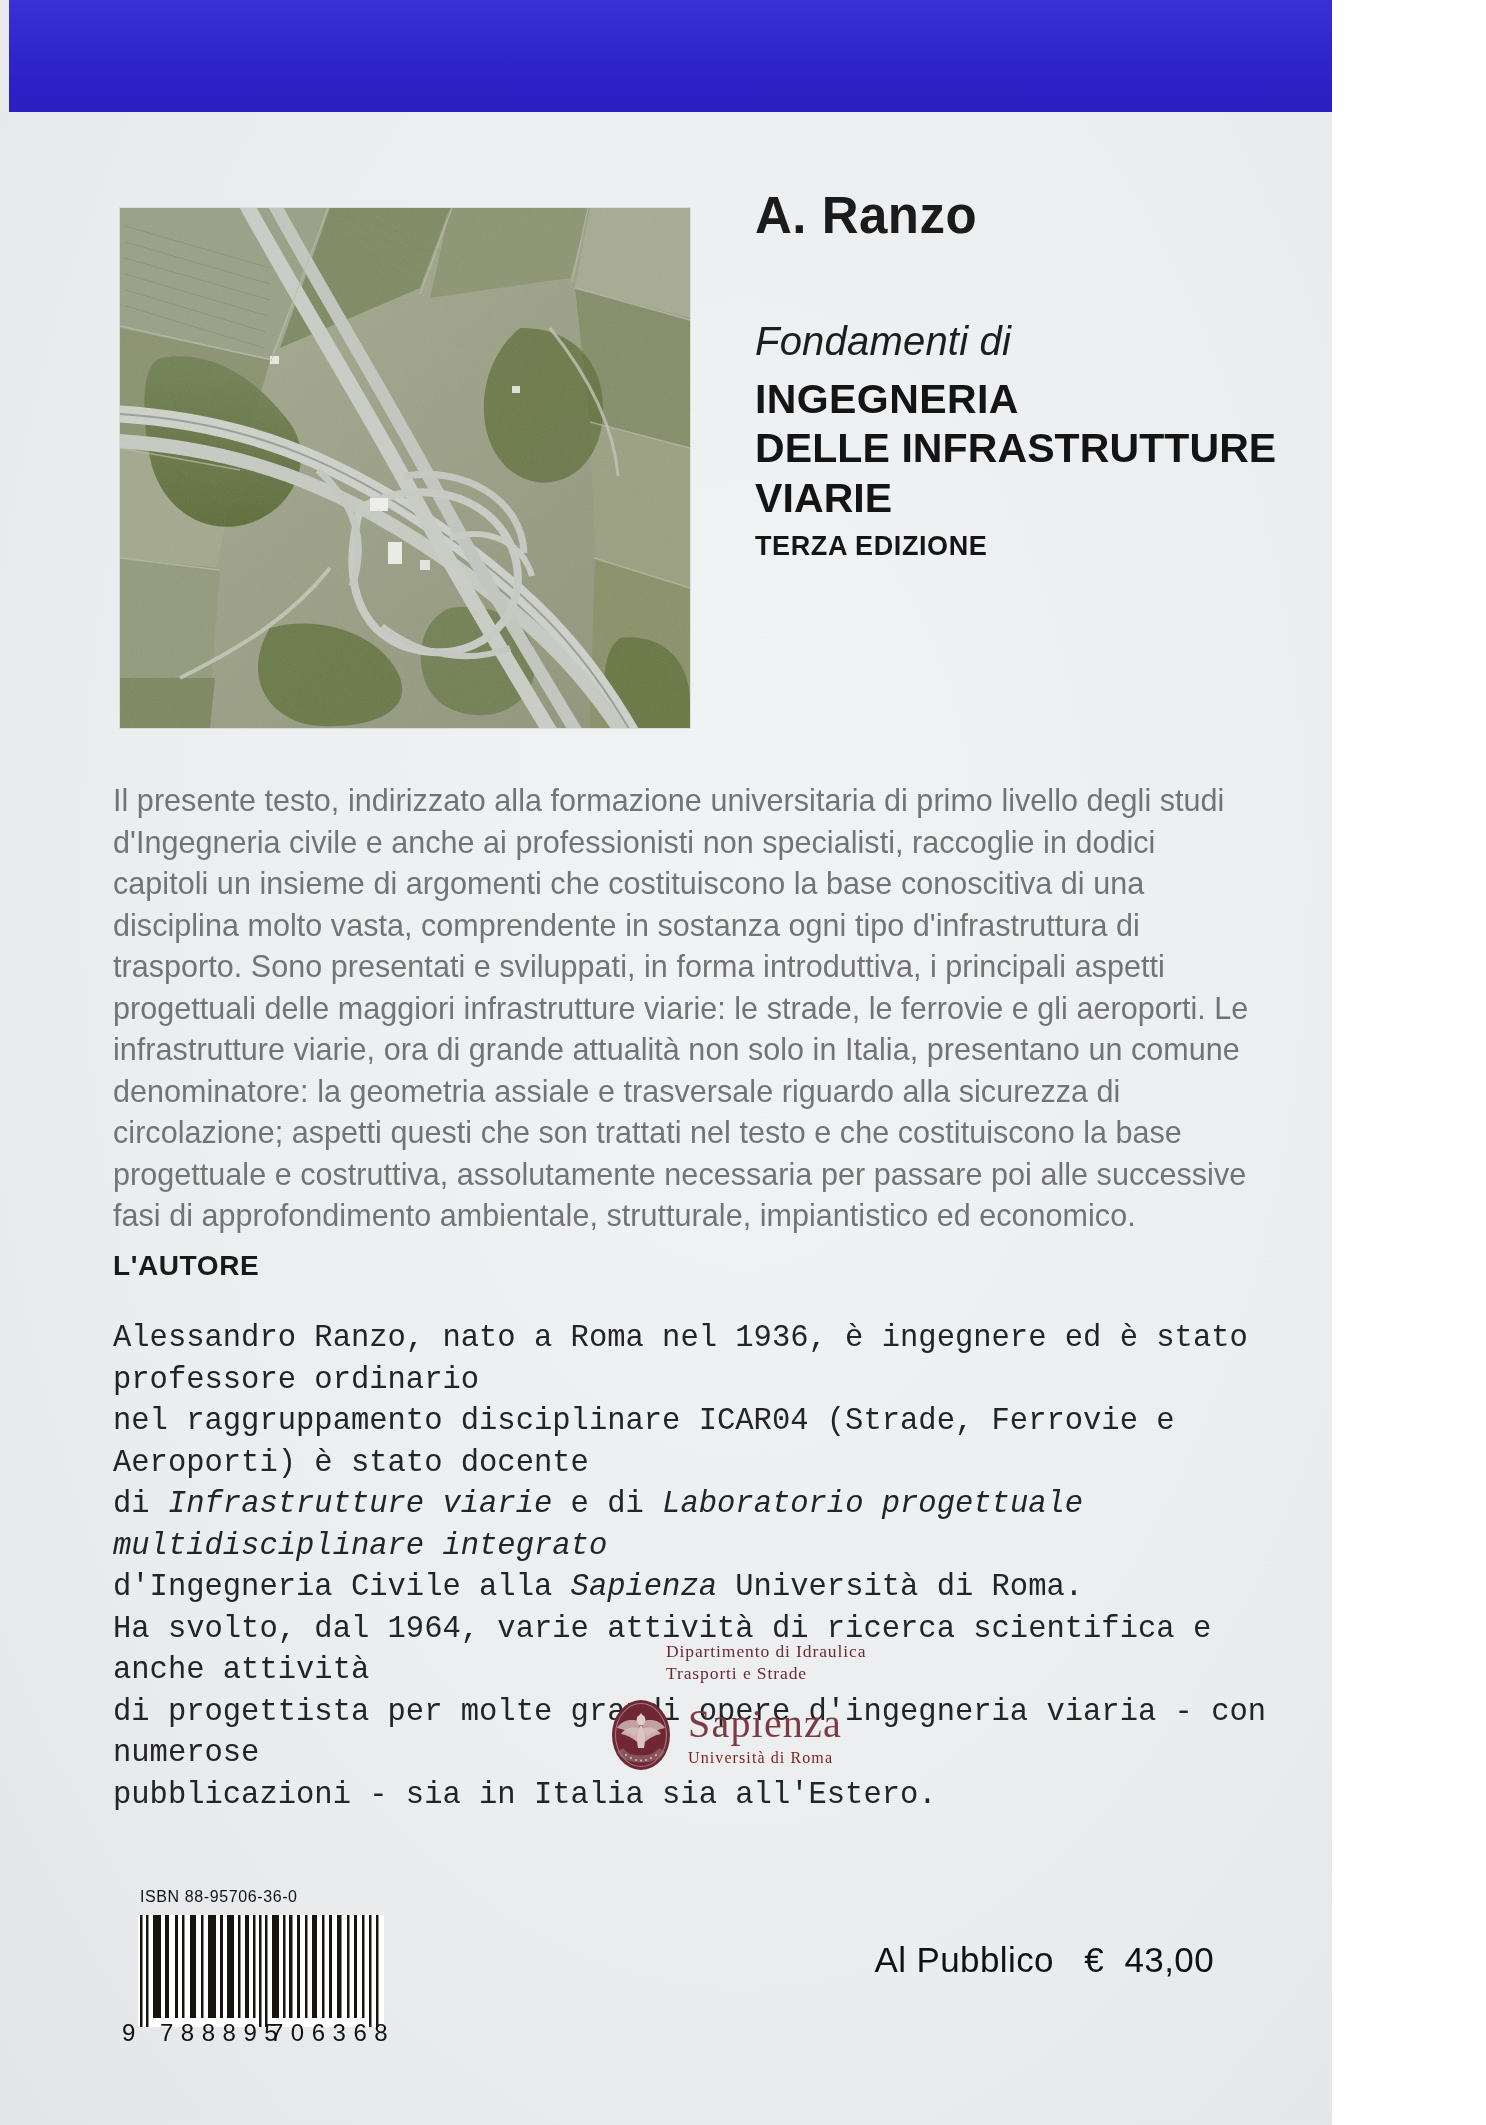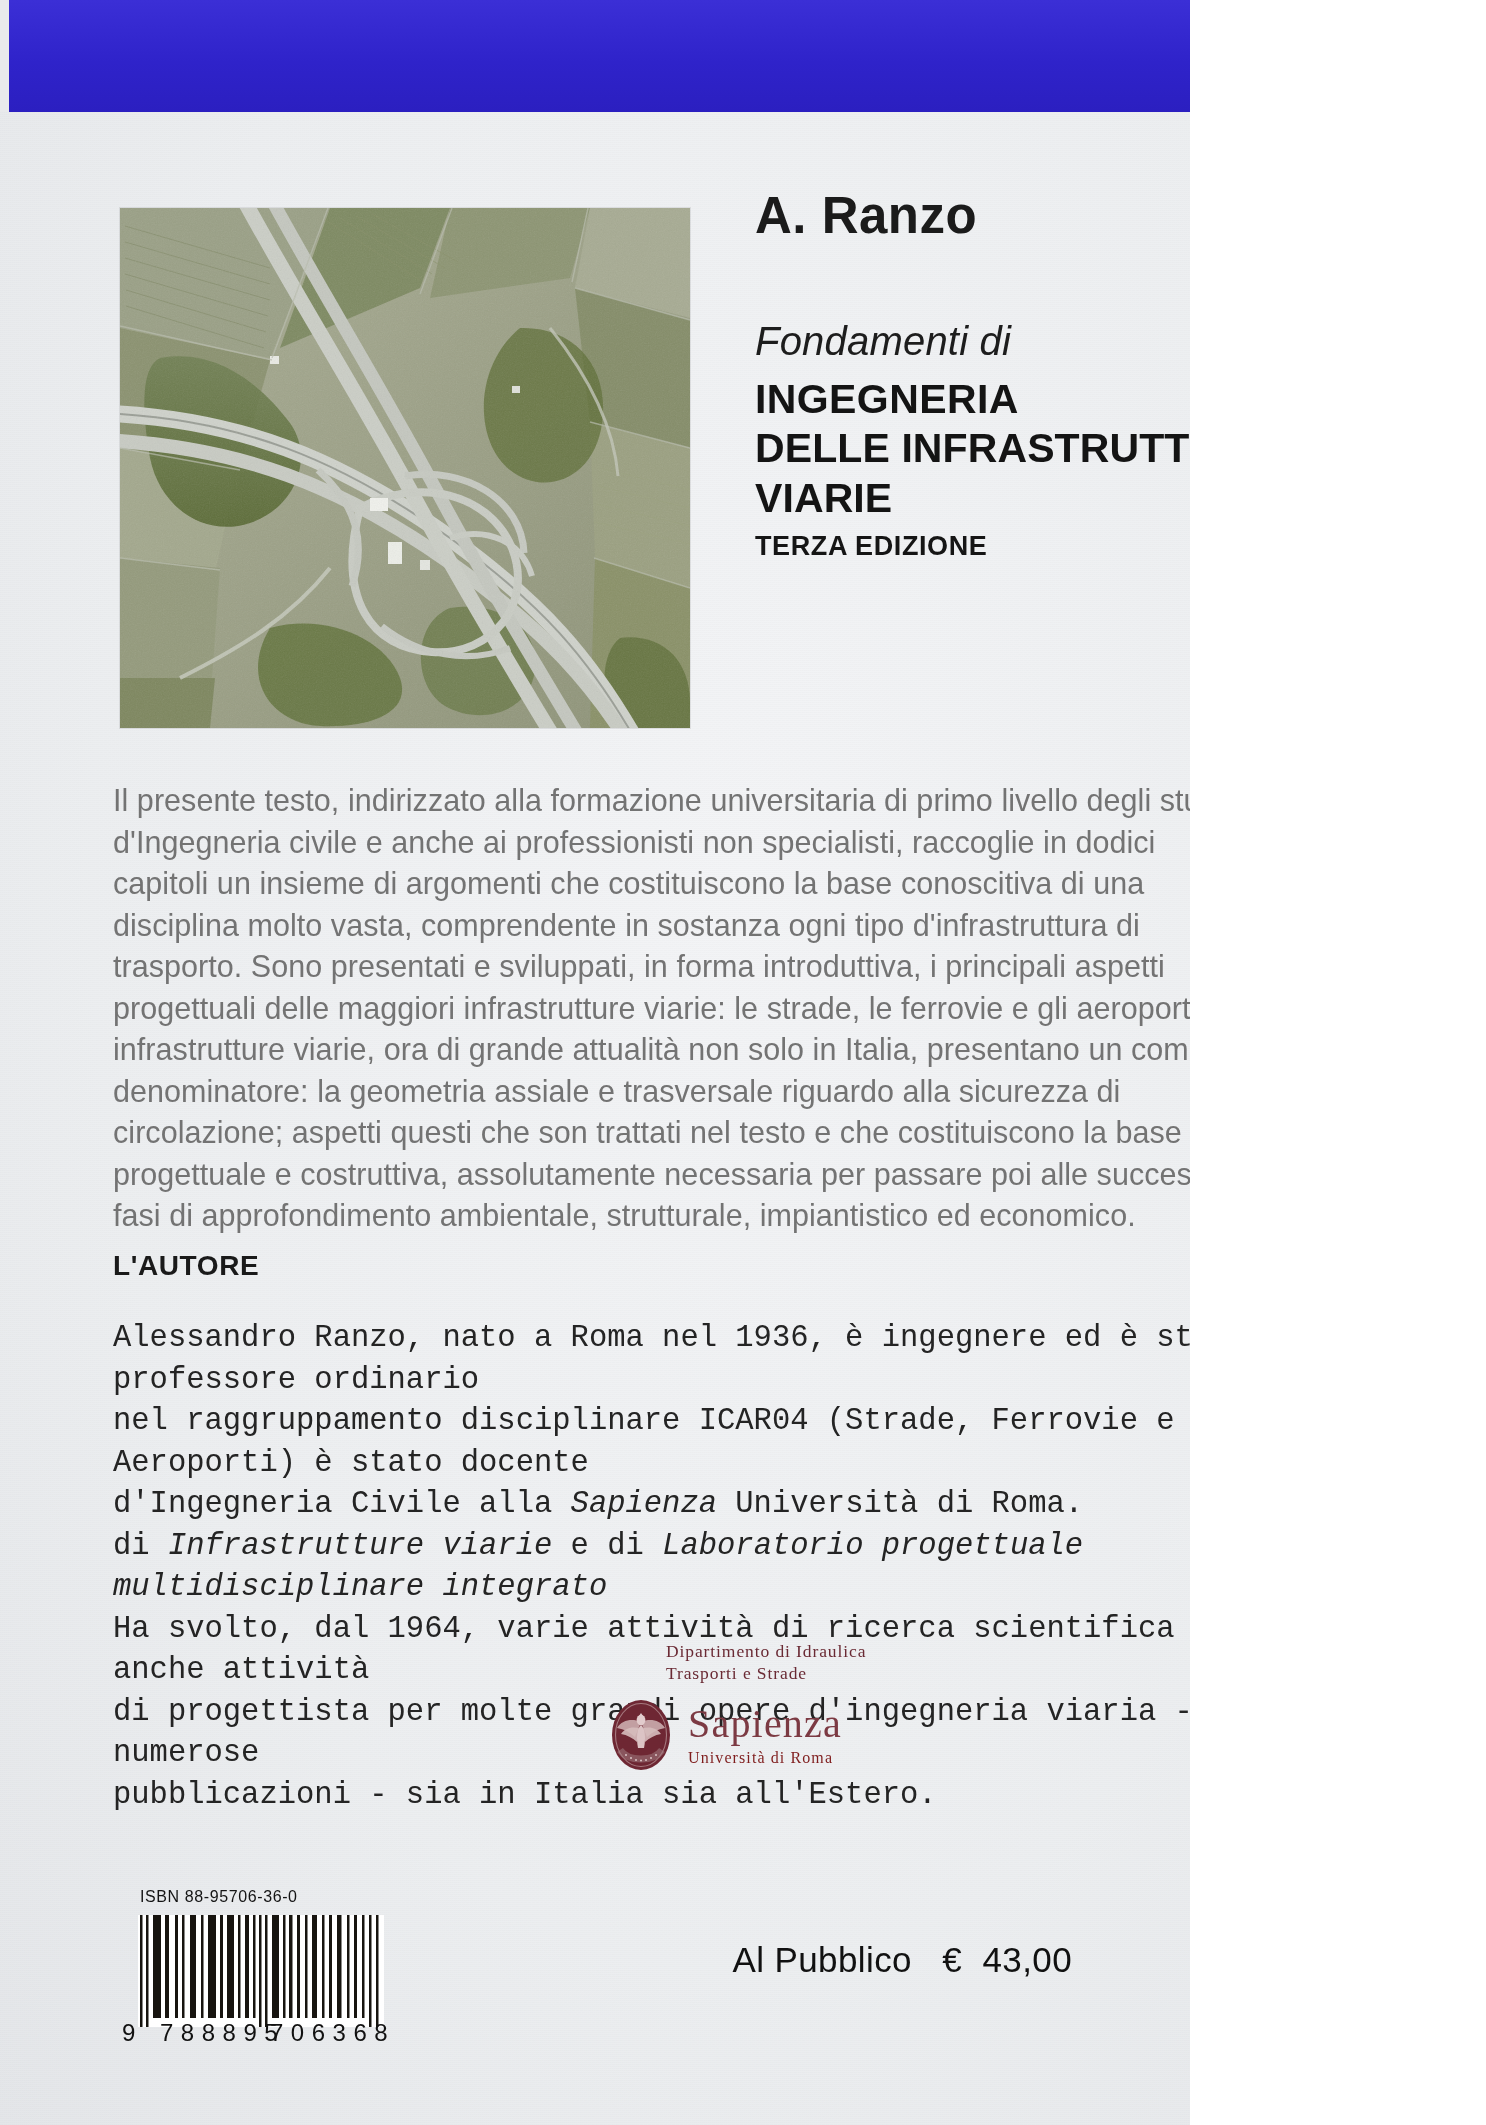--- a/index.html
+++ b/index.html
@@ -7,21 +7,21 @@
     margin: 0;
     padding: 0;
     background: #ffffff;
   }
   body {
     font-family: "Liberation Sans", sans-serif;
   }
 
   .cover {
     position: relative;
-    width: 1190px;
+    width: 1332px;
     height: 2125px;
     background: #eef0f2;
     overflow: hidden;
     box-sizing: border-box;
   }
 
   
   .top-band {
     position: absolute;
     top: 0;
@@ -383,22 +383,22 @@
   </div>
 
   <div class="blurb">
     <p>Il presente testo, indirizzato alla formazione universitaria di primo livello degli studi d'Ingegneria civile e anche ai professionisti non specialisti, raccoglie in dodici capitoli un insieme di argomenti che costituiscono la base conoscitiva di una disciplina molto vasta, comprendente in sostanza ogni tipo d'infrastruttura di trasporto. Sono presentati e sviluppati, in forma introduttiva, i principali aspetti progettuali delle maggiori infrastrutture viarie: le strade, le ferrovie e gli aeroporti. Le infrastrutture viarie, ora di grande attualità non solo in Italia, presentano un comune denominatore: la geometria assiale e trasversale riguardo alla sicurezza di circolazione; aspetti questi che son trattati nel testo e che costituiscono la base progettuale e costruttiva, assolutamente necessaria per passare poi alle successive fasi di approfondimento ambientale, strutturale, impiantistico ed economico.</p>
   </div>
 
   <div class="author-head">L'AUTORE</div>
   <div class="author-body">
     <p>Alessandro Ranzo, nato a Roma nel 1936, è ingegnere ed è stato professore ordinario</p>
     <p>nel raggruppamento disciplinare ICAR04 (Strade, Ferrovie e Aeroporti) è stato docente</p>
+    <p><span>di </span><i>Infrastrutture viarie</i><span> e di </span><i>Laboratorio progettuale multidisciplinare integrato</i></p>
     <p><span>d'Ingegneria Civile alla </span><i>Sapienza</i><span> Università di Roma.</span></p>
-    <p><span>di </span><i>Infrastrutture viarie</i><span> e di </span><i>Laboratorio progettuale multidisciplinare integrato</i></p>
     <p>Ha svolto, dal 1964, varie attività di ricerca scientifica e anche attività</p>
     <p>di progettista per molte grandi opere d'ingegneria viaria - con numerose</p>
     <p>pubblicazioni -  sia in Italia sia all'Estero.</p>
   </div>
 
   <div class="logo-wrap">
     <div class="dept-line">Dipartimento di Idraulica</div>
     <div class="dept-line">Trasporti e Strade</div>
     <div class="logo-row">
       <svg class="crest" viewBox="0 0 62 74">

